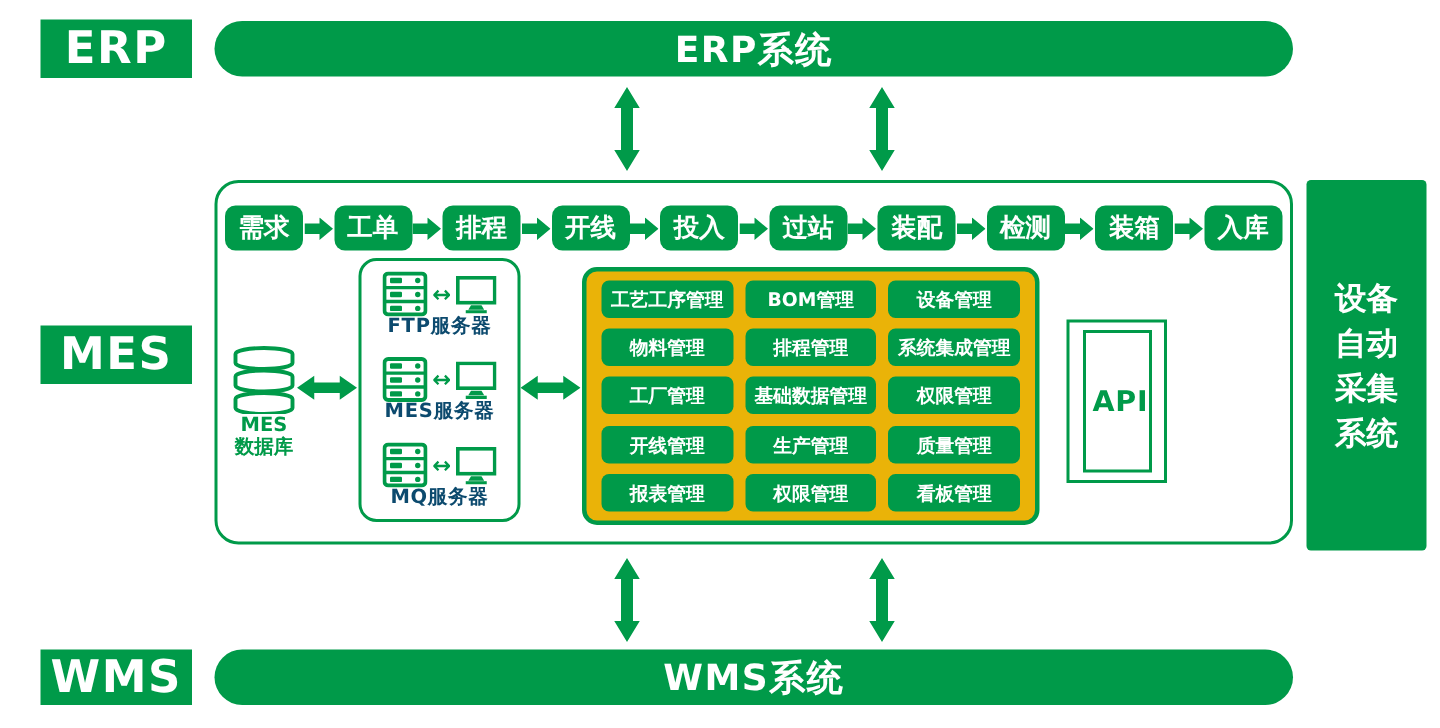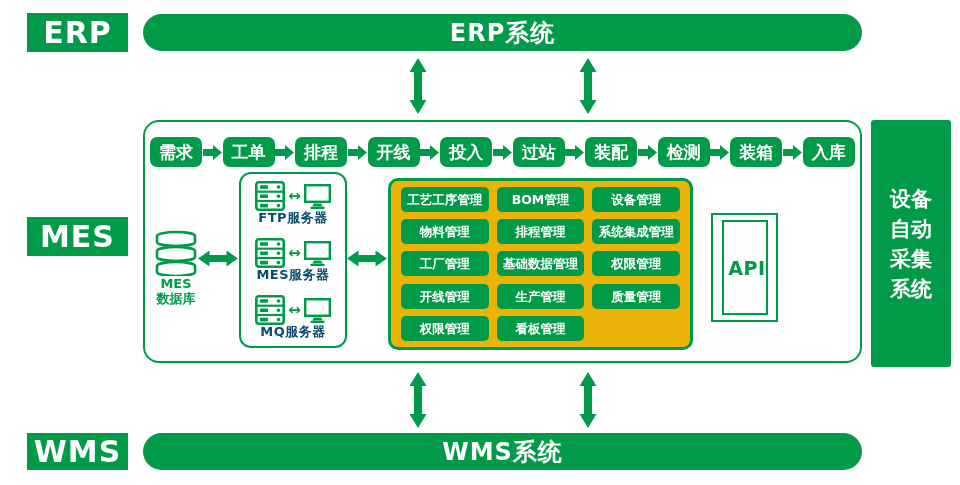--- a/index.html
+++ b/index.html
@@ -256,20 +256,21 @@
       <div class="module-btn">设备管理</div>
       <div class="module-btn">物料管理</div>
       <div class="module-btn">排程管理</div>
       <div class="module-btn">系统集成管理</div>
       <div class="module-btn">工厂管理</div>
       <div class="module-btn">基础数据管理</div>
       <div class="module-btn">权限管理</div>
       <div class="module-btn">开线管理</div>
       <div class="module-btn">生产管理</div>
       <div class="module-btn">质量管理</div>
+      <div class="module-btn">报表管理</div>
       <div class="module-btn">权限管理</div>
       <div class="module-btn">看板管理</div>
     </div>
 
     <div class="api-outer">
       <div class="api-inner">
         <span class="api-text">API</span>
       </div>
     </div>
 

